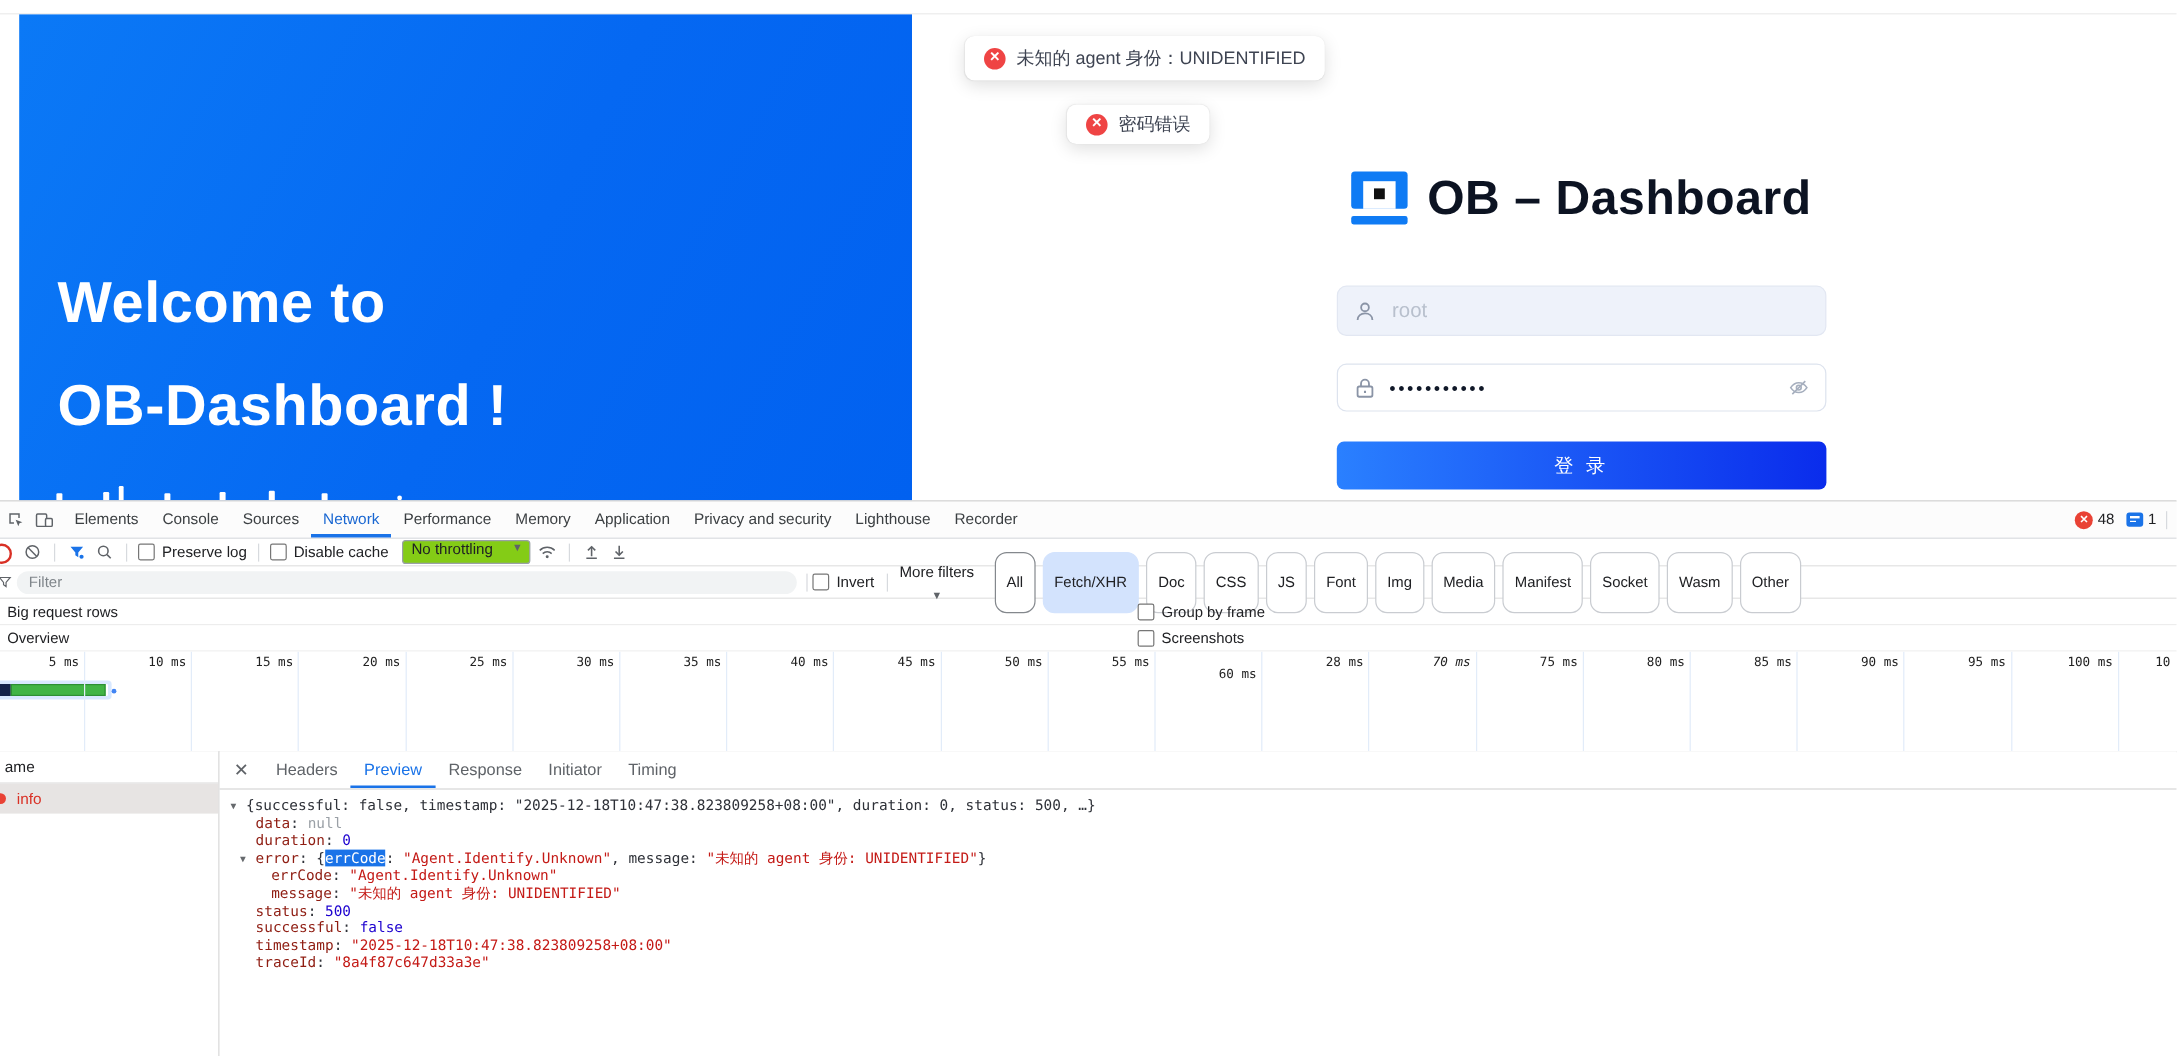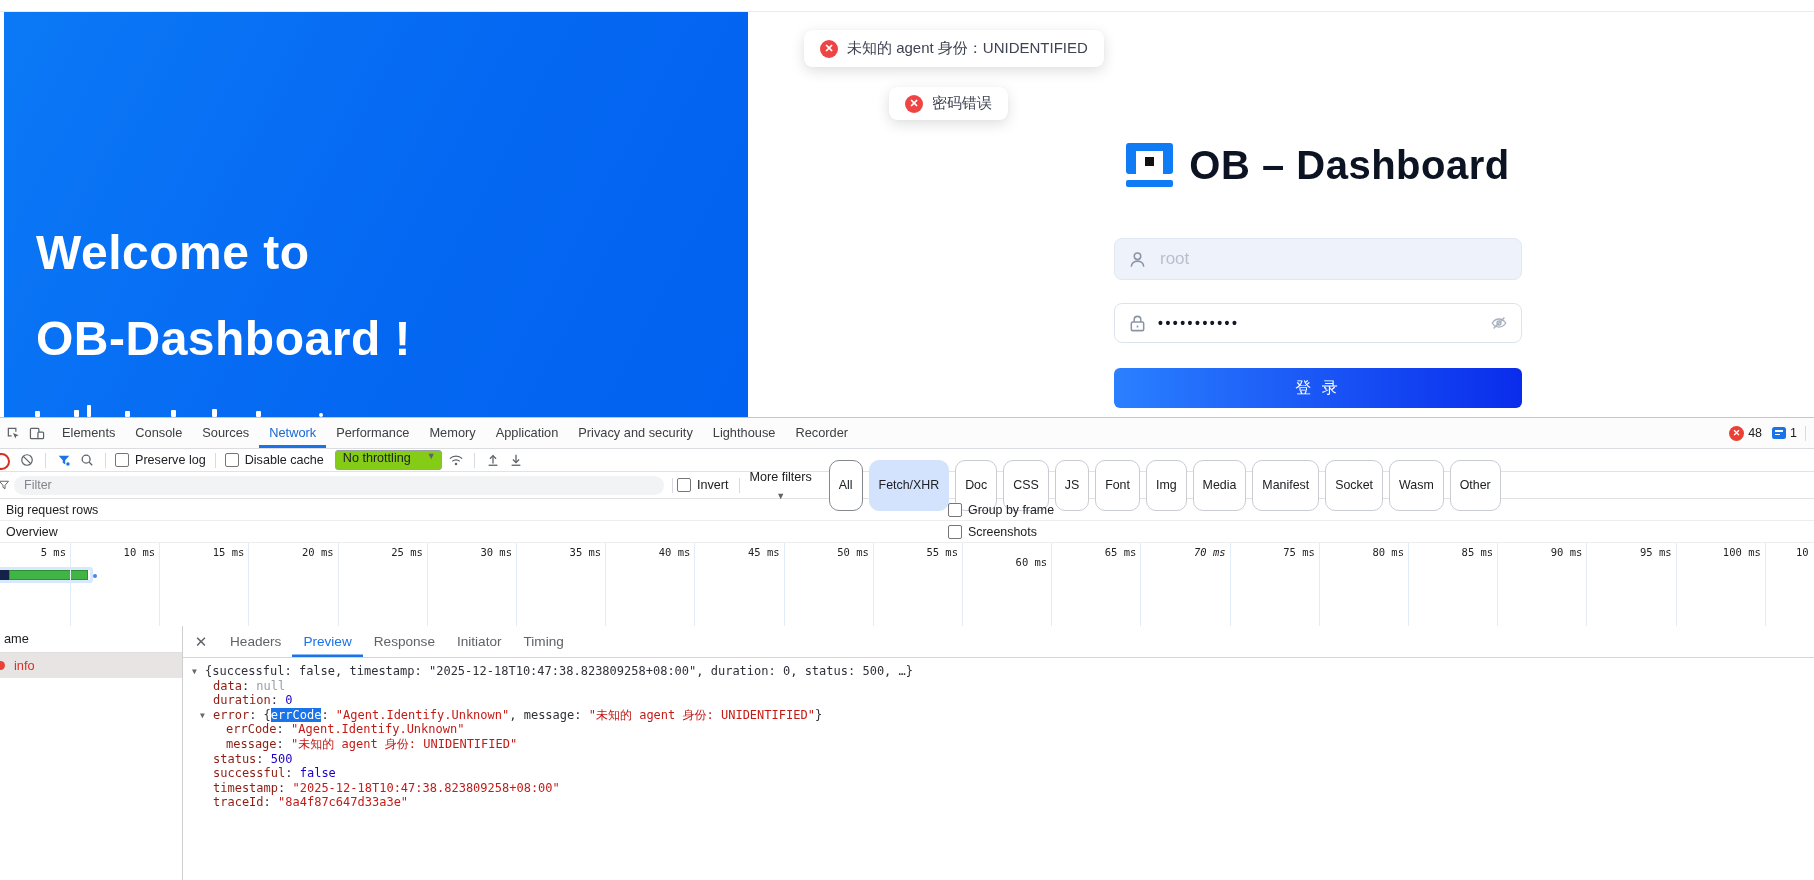--- a/index.html
+++ b/index.html
@@ -3,21 +3,21 @@
 <meta charset="utf-8">
 <style>
   html,body{margin:0;padding:0;background:#fff;}
   #screen{position:relative;width:1814px;height:880px;background:#fff;overflow:hidden;
           font-family:"Liberation Sans",sans-serif;}
 
   
   .top-strip{position:absolute;left:0;top:0;width:100%;height:11px;background:#fff;border-bottom:1px solid #ebebeb;}
 
   
-  .hero{position:absolute;left:4px;top:12px;width:744px;height:405px;
+  .hero{position:absolute;left:16px;top:12px;width:744px;height:405px;
         background:linear-gradient(118deg,#0b79f6 0%,#0568f2 55%,#0161f0 100%);}
   .hero-line{position:absolute;left:32px;color:#fff;font-size:48px;font-weight:bold;letter-spacing:.5px;white-space:nowrap;}
   .hero-line.l1{top:213px;}
   .hero-line.l2{top:299px;}
   .clip-marks{position:absolute;left:0;top:392px;width:744px;height:13px;overflow:hidden;}
   .clip-marks span{position:absolute;bottom:0;background:#fff;border-radius:1px;}
 
   
   .toast{position:absolute;background:#fff;border-radius:8px;
          box-shadow:0 4px 14px rgba(0,0,0,.13),0 0 1px rgba(0,0,0,.08);
@@ -366,21 +366,21 @@
         <div class="ticklabel" style="left: 632.4px;">40 ms</div>
         <div class="gridline" style="left: 783.6px;"></div>
         <div class="ticklabel" style="left: 721.6px;">45 ms</div>
         <div class="gridline" style="left: 872.8px;"></div>
         <div class="ticklabel" style="left: 810.8px;">50 ms</div>
         <div class="gridline" style="left: 962px;"></div>
         <div class="ticklabel" style="left: 900px;">55 ms</div>
         <div class="gridline" style="left: 1051.2px;"></div>
         <div class="ticklabel" style="left: 989.2px; margin-top: 10px;">60 ms</div>
         <div class="gridline" style="left: 1140.4px;"></div>
-        <div class="ticklabel" style="left: 1078.4px;">65 ms</div>
+        <div class="ticklabel" style="left: 1078.4px;">28 ms</div>
         <div class="gridline" style="left: 1229.6px;"></div>
         <div class="ticklabel" style="left: 1167.6px; font-style: italic;">70 ms</div>
         <div class="gridline" style="left: 1318.8px;"></div>
         <div class="ticklabel" style="left: 1256.8px;">75 ms</div>
         <div class="gridline" style="left: 1408px;"></div>
         <div class="ticklabel" style="left: 1346px;">80 ms</div>
         <div class="gridline" style="left: 1497.2px;"></div>
         <div class="ticklabel" style="left: 1435.2px;">85 ms</div>
         <div class="gridline" style="left: 1586.4px;"></div>
         <div class="ticklabel" style="left: 1524.4px;">90 ms</div>

